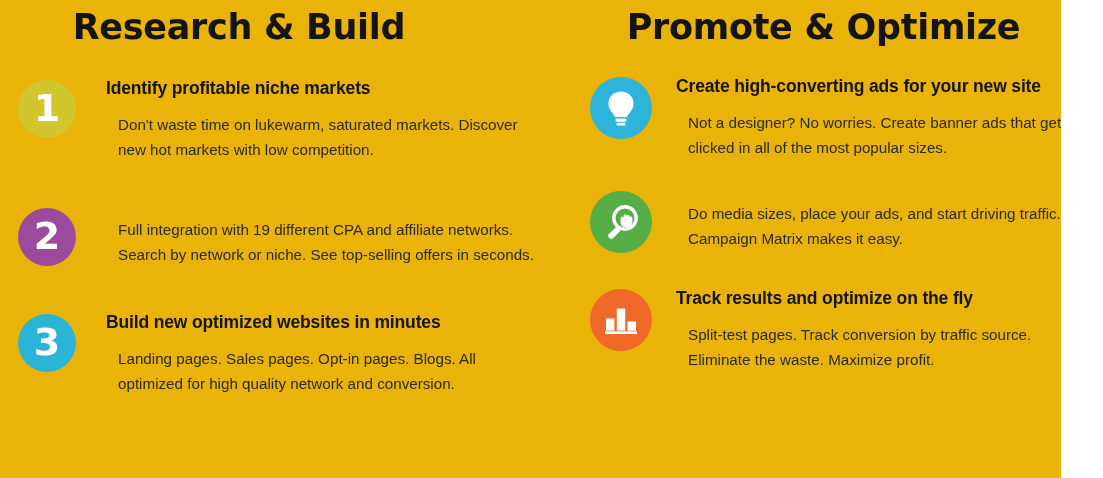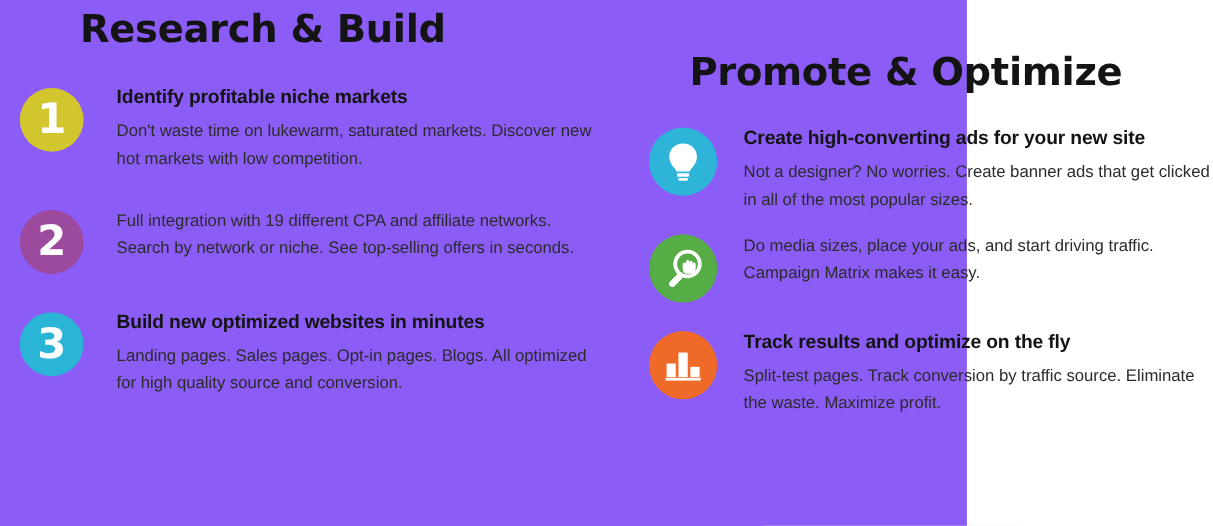--- a/index.html
+++ b/index.html
@@ -10,23 +10,23 @@
   body {
     width: 1103px;
     height: 478px;
     font-family: "Liberation Sans", sans-serif;
     color: #1a1a1a;
     overflow: hidden;
   }
 
   .page {
     position: relative;
-    width: 879px;
+    width: 1061px;
     height: 478px;
-    background: #8b5cf6;
+    background: #eab308;
   }
 
   .columns {
     display: flex;
     width: 1103px;
     height: 478px;
     box-sizing: border-box;
   }
 
   .column {
@@ -43,21 +43,21 @@
     font-size: 35px;
     line-height: 40px;
     letter-spacing: -0.3px;
     color: #141414;
     text-align: center;
     margin: 0;
     padding-top: 7px;
     white-space: nowrap;
   }
   .column-left .col-heading  { padding-right: 92px; }
-  .column-right .col-heading { padding-right: 26px; margin-top: 39px; }
+  .column-right .col-heading { padding-right: 26px; }
 
   
   .features {
     margin: 0;
     padding: 0;
     list-style: none;
   }
   .feature {
     display: flex;
     align-items: flex-start;
@@ -122,21 +122,21 @@
     letter-spacing: -0.15px;
     color: #141414;
     margin: 0 0 7px 0;
   }
   .feature-desc {
     font-family: "Liberation Sans", sans-serif;
     font-weight: normal;
     font-size: 15.2px;
     line-height: 25px;
     color: #2b2b2b;
-    margin: 0;
+    margin: 12px;
   }
 
   .column-left .feature-body  { max-width: 440px; }
   .column-right .feature-body { max-width: 428px; }
 </style>
 </head>
 <body>
 
 <div class="page">
   <div class="columns">
@@ -164,21 +164,21 @@
             <p class="feature-desc">Full integration with 19 different CPA and affiliate networks. Search by network or niche. See top-selling offers in seconds.</p>
           </div>
         </li>
 
         <li class="feature feature-3">
           <div class="badge" style="background:#2ab5d6;">
             <span class="badge-num">3</span>
           </div>
           <div class="feature-body">
             <h3 class="feature-title">Build new optimized websites in minutes</h3>
-            <p class="feature-desc">Landing pages. Sales pages. Opt-in pages. Blogs. All optimized for high quality source and conversion.</p>
+            <p class="feature-desc">Landing pages. Sales pages. Opt-in pages. Blogs. All optimized for high quality network and conversion.</p>
           </div>
         </li>
 
       </ul>
     </section>
 
     <section class="column column-right">
       <h2 class="col-heading">Promote &amp; Optimize</h2>
 
       <ul class="features">

